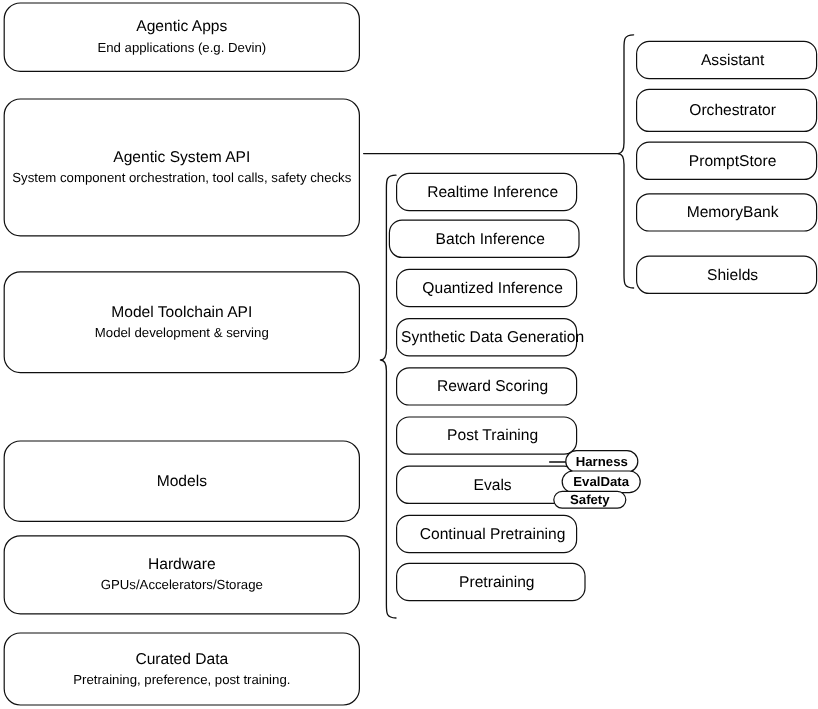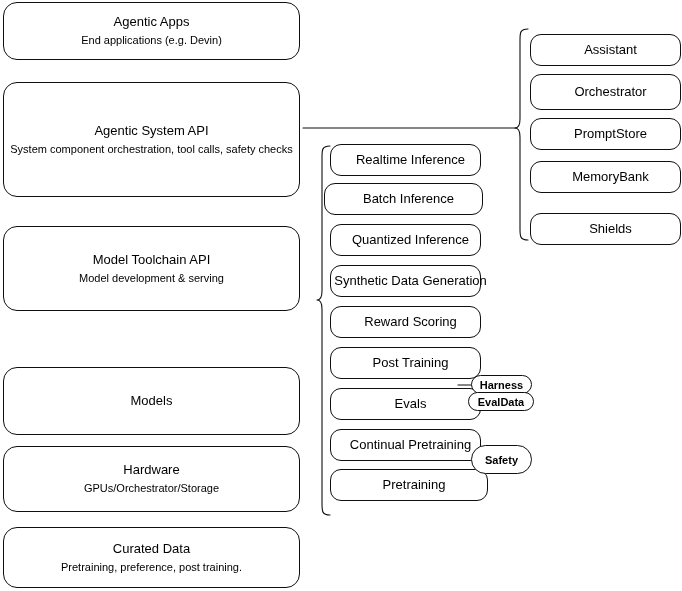--- a/index.html
+++ b/index.html
@@ -151,21 +151,21 @@
 
   <div class="box layer-box" style="left:3px; top:367px; width:297px; height:68px;">
     <div class="layer-inner">
       <div class="title">Models</div>
     </div>
   </div>
 
   <div class="box layer-box" style="left:3px; top:446px; width:297px; height:66px;">
     <div class="layer-inner">
       <div class="title">Hardware</div>
-      <div class="subtitle">GPUs/Orchestrator/Storage</div>
+      <div class="subtitle">GPUs/Accelerators/Storage</div>
     </div>
   </div>
 
   <div class="box layer-box" style="left:3px; top:527px; width:297px; height:61px;">
     <div class="layer-inner">
       <div class="title">Curated Data</div>
       <div class="subtitle">Pretraining, preference, post training.</div>
     </div>
   </div>
 
@@ -196,21 +196,21 @@
   <div class="box cap-box" style="left:330px; top:469px; width:158px; height:32px;">
     <span class="title">Pretraining</span>
   </div>
 
   <div class="pill" style="left:471px; top:375px; width:61px; height:19px;">
     <span>Harness</span>
   </div>
   <div class="pill" style="left:468px; top:392px; width:66px; height:19px;">
     <span>EvalData</span>
   </div>
-  <div class="pill" style="left:471px; top:409px; width:61px; height:29px;margin-top:36px;">
+  <div class="pill" style="left:461px; top:409px; width:61px; height:15px;">
     <span>Safety</span>
   </div>
 
   <div class="box cap-box" style="left:530px; top:34px; width:151px; height:32px;">
     <span class="title">Assistant</span>
   </div>
   <div class="box cap-box" style="left:530px; top:74px; width:151px; height:36px;">
     <span class="title">Orchestrator</span>
   </div>
   <div class="box cap-box" style="left:530px; top:118px; width:151px; height:32px;text-align:center;">

